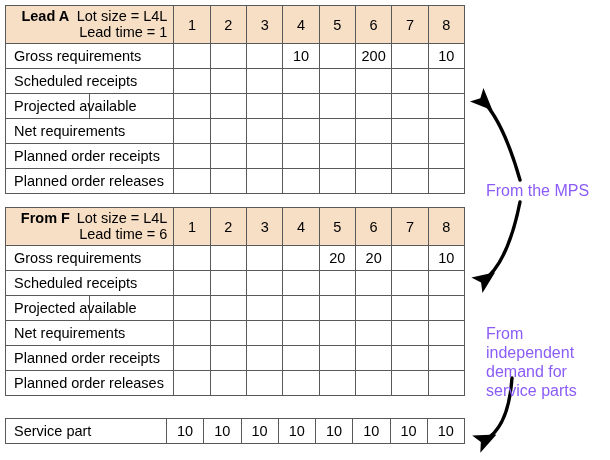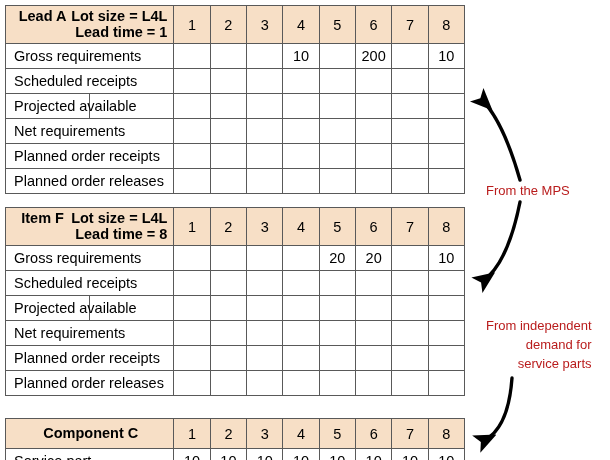--- a/index.html
+++ b/index.html
@@ -44,21 +44,21 @@
     white-space: nowrap;
   }
   .hdr-label .item-name {
     display: inline-block;
     font-weight: bold;
   }
   .hdr-label .spec {
     display: inline-block;
     text-align: right;
     float: right;
-    font-weight: bold;
+    font-weight: normal;
   }
   .hdr-num {
     width: 35px;
     font-weight: bold;
     font-size: 14.5px;
   }
   .row-label {
     text-align: left !important;
     padding-left: 8px !important;
     white-space: nowrap;
@@ -73,28 +73,27 @@
   
   #table-item-a  { left: 5px;  top: 5px;   width: 460px; }
   #table-item-f  { left: 5px;  top: 207px; width: 460px; }
   #table-comp-c  { left: 5px;  top: 418px; width: 460px; }
 
   .lbl-col { width: 152px; }
 
   
   .annot {
     position: absolute;
-    font-size: 13px;
+    font-size: 16px;
     line-height: 19px;
-    color: #b91c1c;
+    color: #8b5cf6;
     white-space: pre-line;
-    text-align: right;
   }
   #annot-mps { left: 486px; top: 181px; }
-  #annot-independent { left: 486px; top: 316px; }
+  #annot-independent { left: 486px; top: 324px; }
 
   #arrow-layer {
     position: absolute;
     left: 0; top: 0;
     width: 610px; height: 460px;
     pointer-events: none;
   }
 </style>
 </head>
 <body>
@@ -188,22 +187,22 @@
     <td class="cell-val"></td>
     <td class="cell-val"></td>
   </tr>
 </tbody>
   </table>
 
 <table class="mrp-table" id="table-item-f">
   <tbody>
       <tr>
     <td class="hdr hdr-label lbl-col" colspan="2">
-      <span class="spec"><span>Lot size = L4L</span><br><span>Lead time = 8</span></span>
-      <span class="item-name">Item F</span>
+      <span class="spec"><span>Lot size = L4L</span><br><span>Lead time = 6</span></span>
+      <span class="item-name">From F</span>
     </td>
     <td class="hdr hdr-num">1</td>
     <td class="hdr hdr-num">2</td>
     <td class="hdr hdr-num">3</td>
     <td class="hdr hdr-num">4</td>
     <td class="hdr hdr-num">5</td>
     <td class="hdr hdr-num">6</td>
     <td class="hdr hdr-num">7</td>
     <td class="hdr hdr-num">8</td>
   </tr>
@@ -278,33 +277,20 @@
     <td class="cell-val"></td>
     <td class="cell-val"></td>
     <td class="cell-val"></td>
     <td class="cell-val"></td>
   </tr>
 </tbody>
   </table>
 
 <table class="mrp-table" id="table-comp-c">
   <tbody>
-      <tr>
-    <td class="hdr hdr-label lbl-col">
-      <span class="item-name">Component C</span>
-    </td>
-    <td class="hdr hdr-num">1</td>
-    <td class="hdr hdr-num">2</td>
-    <td class="hdr hdr-num">3</td>
-    <td class="hdr hdr-num">4</td>
-    <td class="hdr hdr-num">5</td>
-    <td class="hdr hdr-num">6</td>
-    <td class="hdr hdr-num">7</td>
-    <td class="hdr hdr-num">8</td>
-  </tr>
   <tr>
     <td class="row-label lbl-col">Service part</td>
     <td class="cell-val">10</td>
     <td class="cell-val">10</td>
     <td class="cell-val">10</td>
     <td class="cell-val">10</td>
     <td class="cell-val">10</td>
     <td class="cell-val">10</td>
     <td class="cell-val">10</td>
     <td class="cell-val">10</td>

